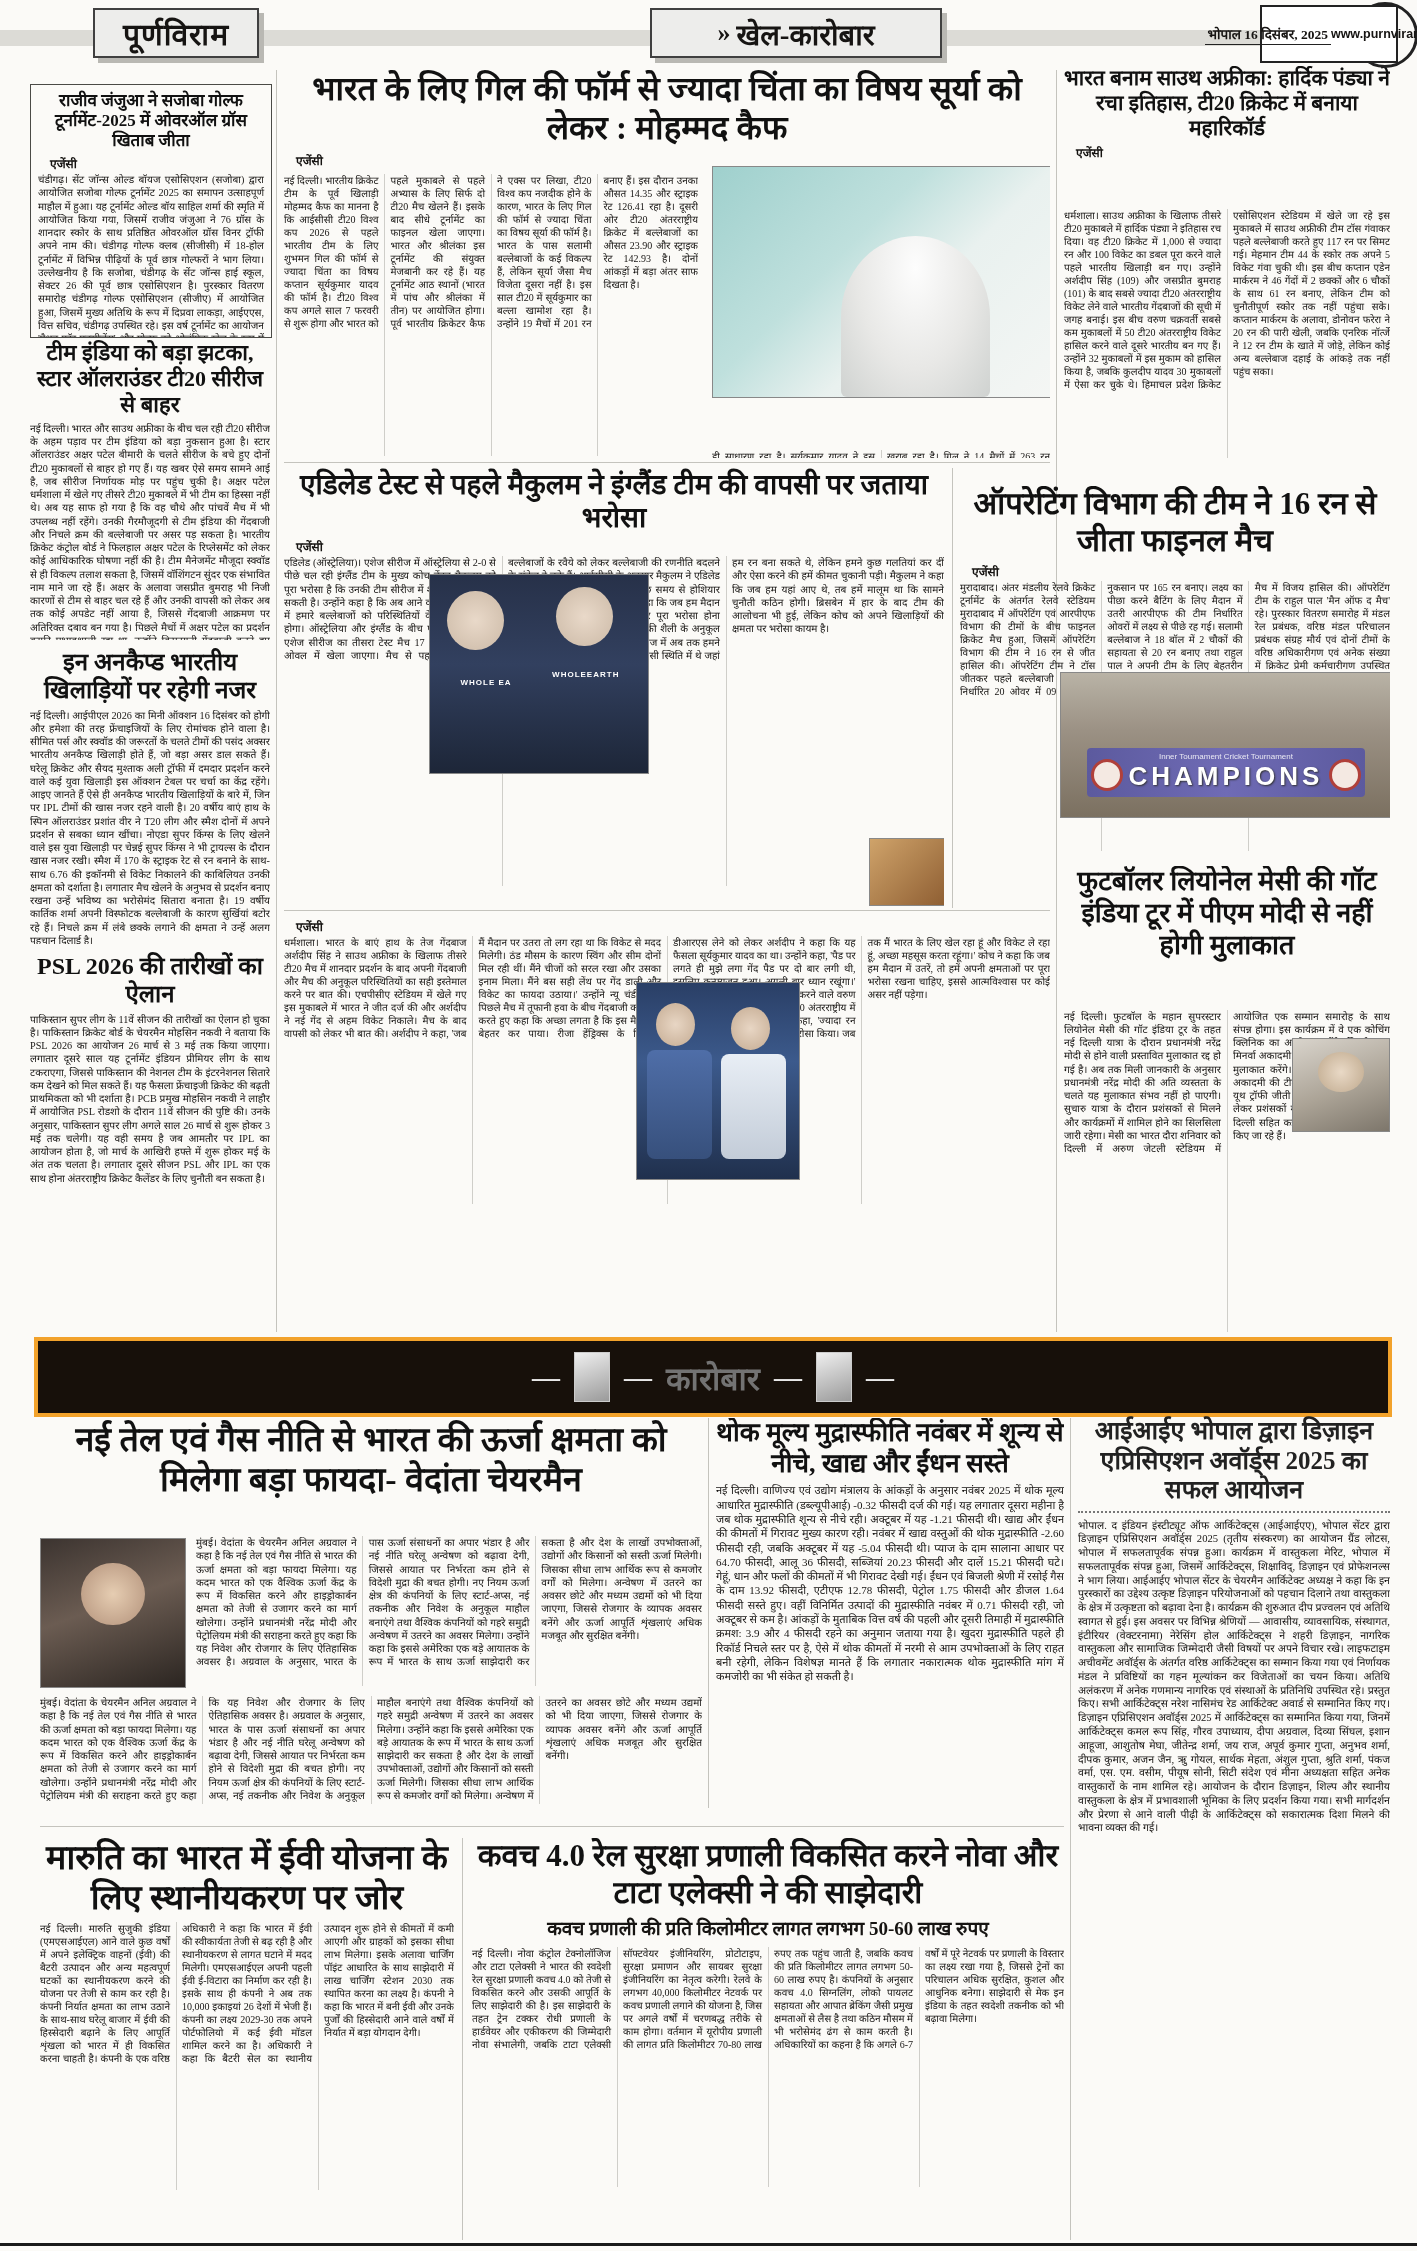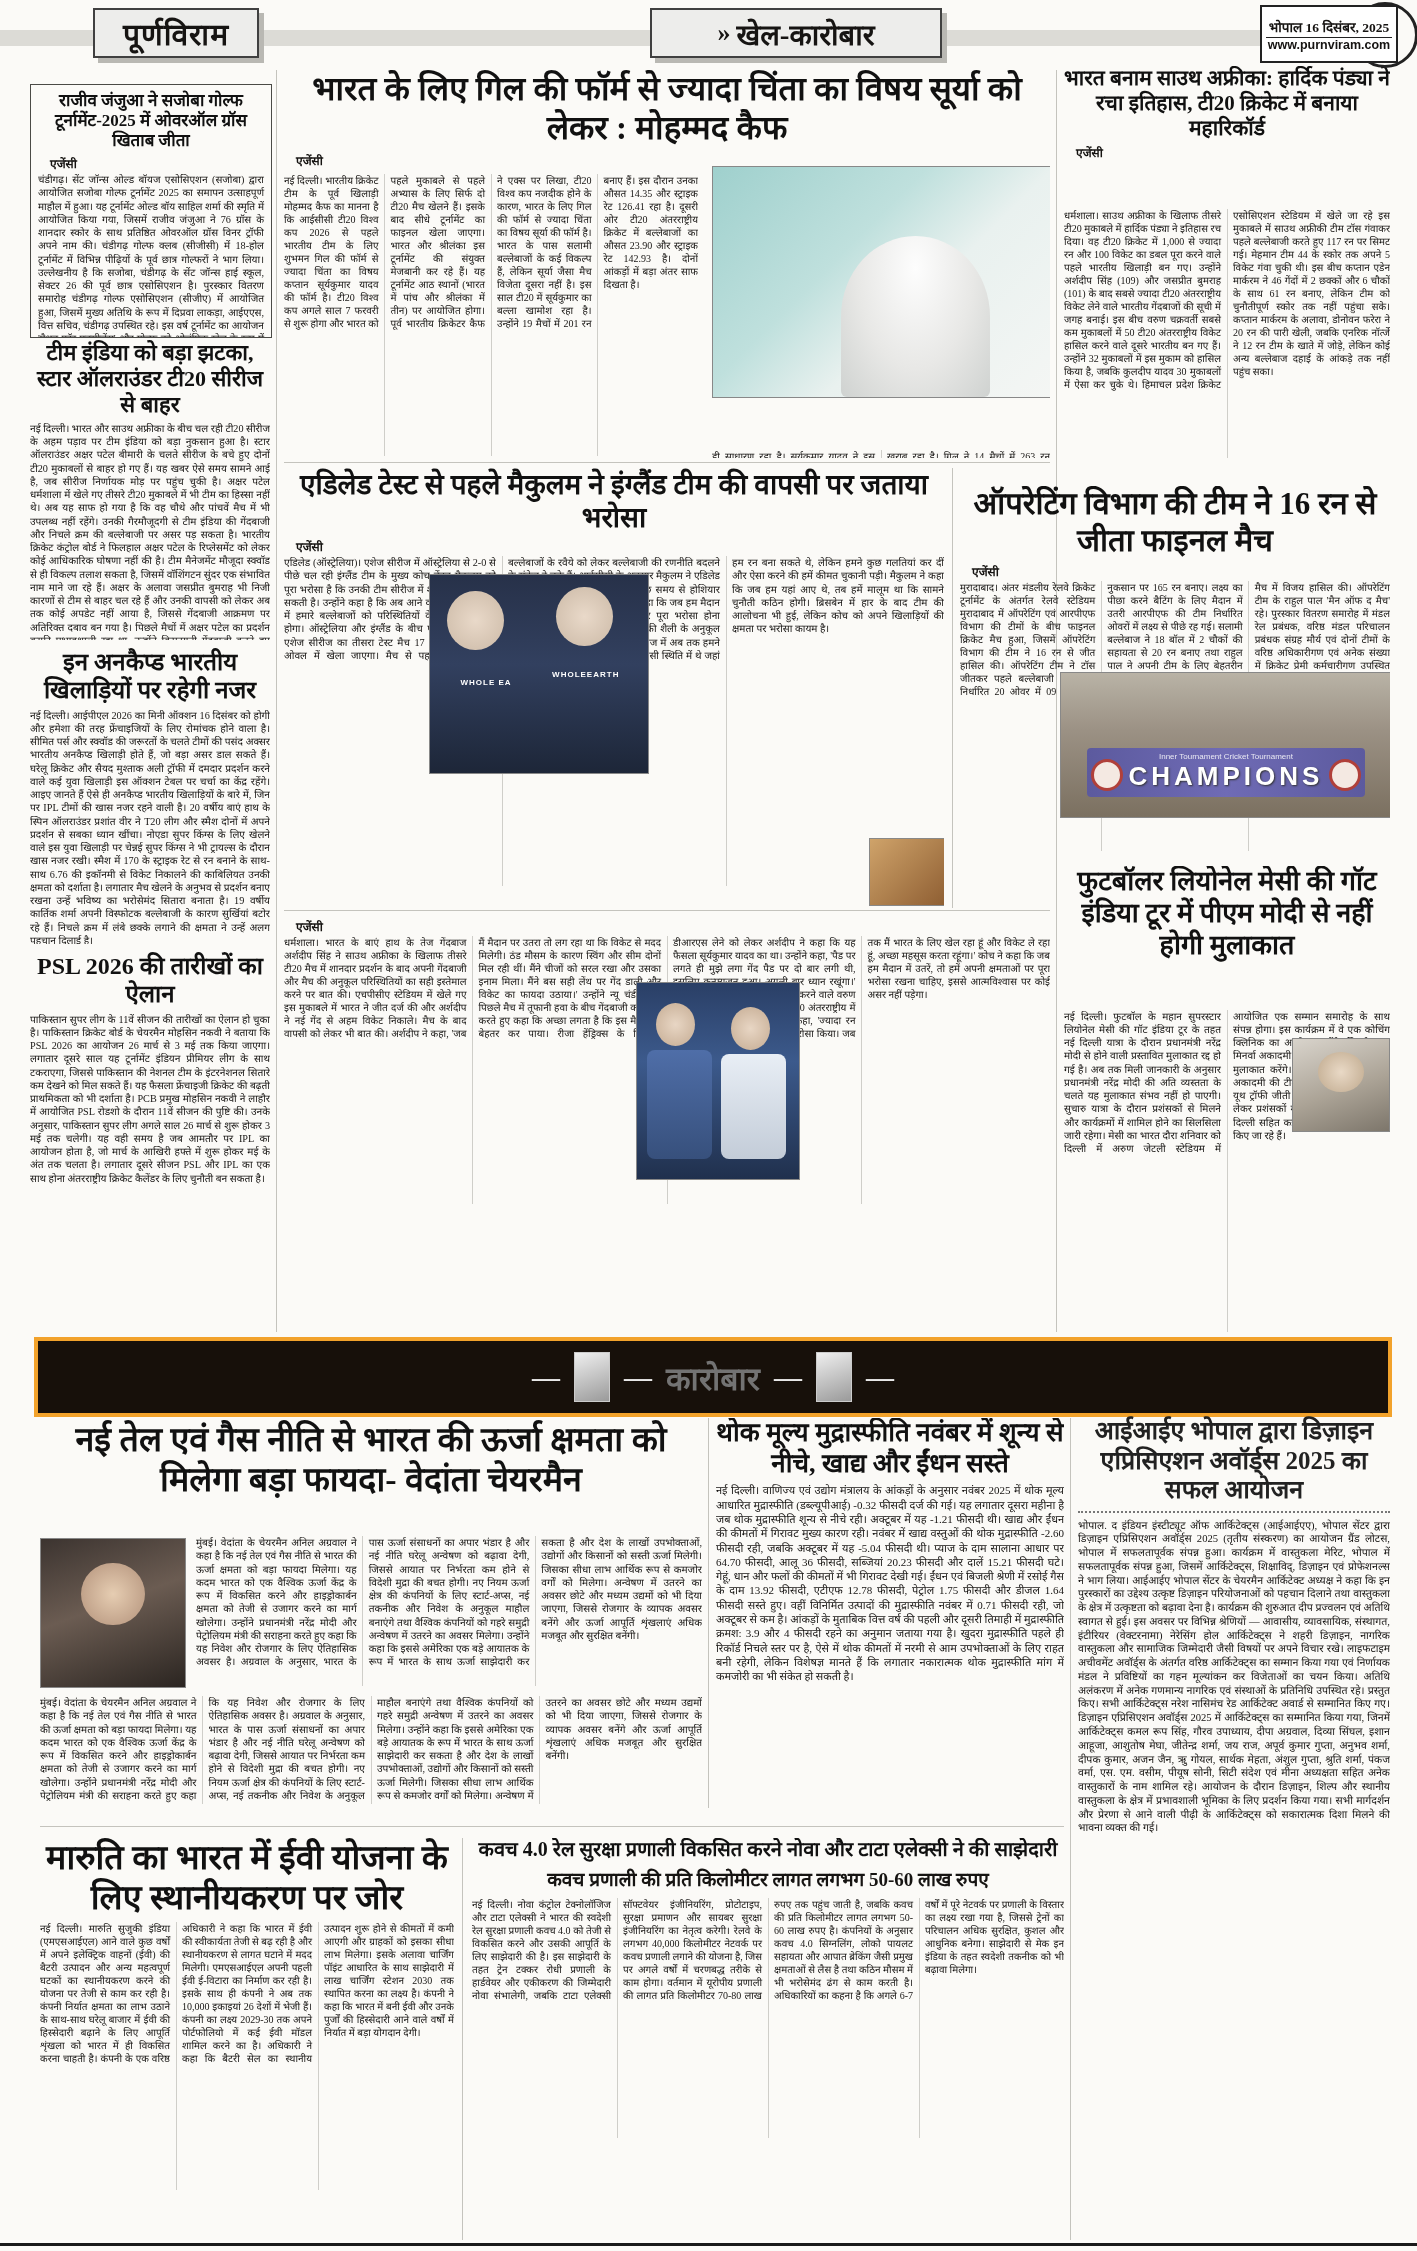--- a/index.html
+++ b/index.html
@@ -5,21 +5,21 @@
   html,body{margin:0;padding:0;}
   body{width:1417px;height:2251px;background:#f6f5f1;font-family:"Liberation Serif","DejaVu Serif",serif;color:#161412;}
   .page{position:relative;width:1417px;height:2251px;overflow:hidden;background:#fbfaf7;}
   .abs{position:absolute;overflow:hidden;}
   
   .topbar{position:absolute;left:0;top:30px;width:1417px;height:16px;background:#dcdbd6;}
   .hbox{position:absolute;top:8px;height:46px;background:#ededeb;border:2px solid #404040;box-shadow:5px 5px 0 #b9b8b3;display:flex;align-items:center;justify-content:center;font-weight:bold;}
   .logo{left:93px;width:162px;font-size:30px;letter-spacing:1px;}
   .section{left:650px;width:288px;font-size:29px;}
   .chev{font-size:26px;margin-right:6px;}
-  .datebox{position:absolute;left:1260px;top:5px;width:134px;height:54px;background:#fff;border:2px solid #222;display:flex;flex-direction:column;align-items:center;justify-content:center;z-index:2;}
+  .datebox{position:absolute;left:1260px;top:5px;width:134px;height:54px;background:#fff;border:2px solid #222;display:flex;flex-direction:row;align-items:center;justify-content:center;z-index:2;}
   .dateline{font-weight:bold;font-size:13.5px;border-bottom:1.5px solid #222;padding:1px 3px;white-space:nowrap;}
   .weburl{font-weight:bold;font-size:12.5px;font-family:"Liberation Sans",sans-serif;}
   .pgnum{position:absolute;left:1352px;top:2px;width:60px;height:60px;border:3px solid #222;border-radius:50%;background:#fbfaf7;display:flex;align-items:center;justify-content:center;font-size:38px;font-weight:bold;z-index:1;}
   
   .art{position:absolute;overflow:hidden;}
   .hl{font-weight:bold;text-align:center;line-height:1.18;margin:0 0 4px 0;color:#111;}
   .agency{font-weight:bold;font-size:12px;margin:2px 0 1px 12px;}
   .bodytx{font-size:10.8px;line-height:1.3;text-align:justify;word-break:break-word;}
   .cols2{column-count:2;column-gap:12px;column-rule:1px solid #cfcec9;margin-top:48px;}
   .cols3{column-count:3;column-gap:12px;column-rule:1px solid #cfcec9;}
@@ -193,19 +193,19 @@
   <div class="hline" style="left:40px;top:1826px;width:1024px;"></div>
 
   <div class="art" style="left:40px;top:1838px;width:414px;height:402px;">
     <h2 class="hl" style="font-size:34px;font-weight:600;">मारुति का भारत में ईवी योजना के लिए स्थानीयकरण पर जोर</h2>
     <div class="bodytx cols3" style="height:268px;font-size:10px;">नई दिल्ली। मारुति सुजुकी इंडिया (एमएसआईएल) आने वाले कुछ वर्षों में अपने इलेक्ट्रिक वाहनों (ईवी) की बैटरी उत्पादन और अन्य महत्वपूर्ण घटकों का स्थानीयकरण करने की योजना पर तेजी से काम कर रही है। कंपनी निर्यात क्षमता का लाभ उठाने के साथ-साथ घरेलू बाजार में ईवी की हिस्सेदारी बढ़ाने के लिए आपूर्ति शृंखला को भारत में ही विकसित करना चाहती है। कंपनी के एक वरिष्ठ अधिकारी ने कहा कि भारत में ईवी की स्वीकार्यता तेजी से बढ़ रही है और स्थानीयकरण से लागत घटाने में मदद मिलेगी। एमएसआईएल अपनी पहली ईवी ई-विटारा का निर्माण कर रही है। इसके साथ ही कंपनी ने अब तक 10,000 इकाइयां 26 देशों में भेजी हैं। कंपनी का लक्ष्य 2029-30 तक अपने पोर्टफोलियो में कई ईवी मॉडल शामिल करने का है। अधिकारी ने कहा कि बैटरी सेल का स्थानीय उत्पादन शुरू होने से कीमतों में कमी आएगी और ग्राहकों को इसका सीधा लाभ मिलेगा। इसके अलावा चार्जिंग पॉइंट आधारित के साथ साझेदारी में लाख चार्जिंग स्टेशन 2030 तक स्थापित करना का लक्ष्य है। कंपनी ने कहा कि भारत में बनी ईवी और उनके पुर्जों की हिस्सेदारी आने वाले वर्षों में निर्यात में बड़ा योगदान देगी।</div>
   </div>
 
   <div class="vline" style="left:462px;top:1838px;height:402px;"></div>
 
   <div class="art" style="left:472px;top:1838px;width:592px;height:402px;">
-    <h2 class="hl" style="font-size:20px;">कवच 4.0 रेल सुरक्षा प्रणाली विकसित करने नोवा और टाटा एलेक्सी ने की साझेदारी</h2>
+    <h2 class="hl" style="font-size:31px;">कवच 4.0 रेल सुरक्षा प्रणाली विकसित करने नोवा और टाटा एलेक्सी ने की साझेदारी</h2>
     <div class="subhl">कवच प्रणाली की प्रति किलोमीटर लागत लगभग 50-60 लाख रुपए</div>
     <div class="bodytx cols4" style="height:240px;font-size:10px;">नई दिल्ली। नोवा कंट्रोल टेक्नोलॉजिज और टाटा एलेक्सी ने भारत की स्वदेशी रेल सुरक्षा प्रणाली कवच 4.0 को तेजी से विकसित करने और उसकी आपूर्ति के लिए साझेदारी की है। इस साझेदारी के तहत ट्रेन टक्कर रोधी प्रणाली के हार्डवेयर और एकीकरण की जिम्मेदारी नोवा संभालेगी, जबकि टाटा एलेक्सी सॉफ्टवेयर इंजीनियरिंग, प्रोटोटाइप, सुरक्षा प्रमाणन और सायबर सुरक्षा इंजीनियरिंग का नेतृत्व करेगी। रेलवे के लगभग 40,000 किलोमीटर नेटवर्क पर कवच प्रणाली लगाने की योजना है, जिस पर अगले वर्षों में चरणबद्ध तरीके से काम होगा। वर्तमान में यूरोपीय प्रणाली की लागत प्रति किलोमीटर 70-80 लाख रुपए तक पहुंच जाती है, जबकि कवच की प्रति किलोमीटर लागत लगभग 50-60 लाख रुपए है। कंपनियों के अनुसार कवच 4.0 सिग्नलिंग, लोको पायलट सहायता और आपात ब्रेकिंग जैसी प्रमुख क्षमताओं से लैस है तथा कठिन मौसम में भी भरोसेमंद ढंग से काम करती है। अधिकारियों का कहना है कि अगले 6-7 वर्षों में पूरे नेटवर्क पर प्रणाली के विस्तार का लक्ष्य रखा गया है, जिससे ट्रेनों का परिचालन अधिक सुरक्षित, कुशल और आधुनिक बनेगा। साझेदारी से मेक इन इंडिया के तहत स्वदेशी तकनीक को भी बढ़ावा मिलेगा।</div>
   </div>
 
   <div class="hline" style="left:0;top:2243px;width:1417px;height:3px;background:#1a1a1a;"></div>
 </div>
 
 </body></html>

